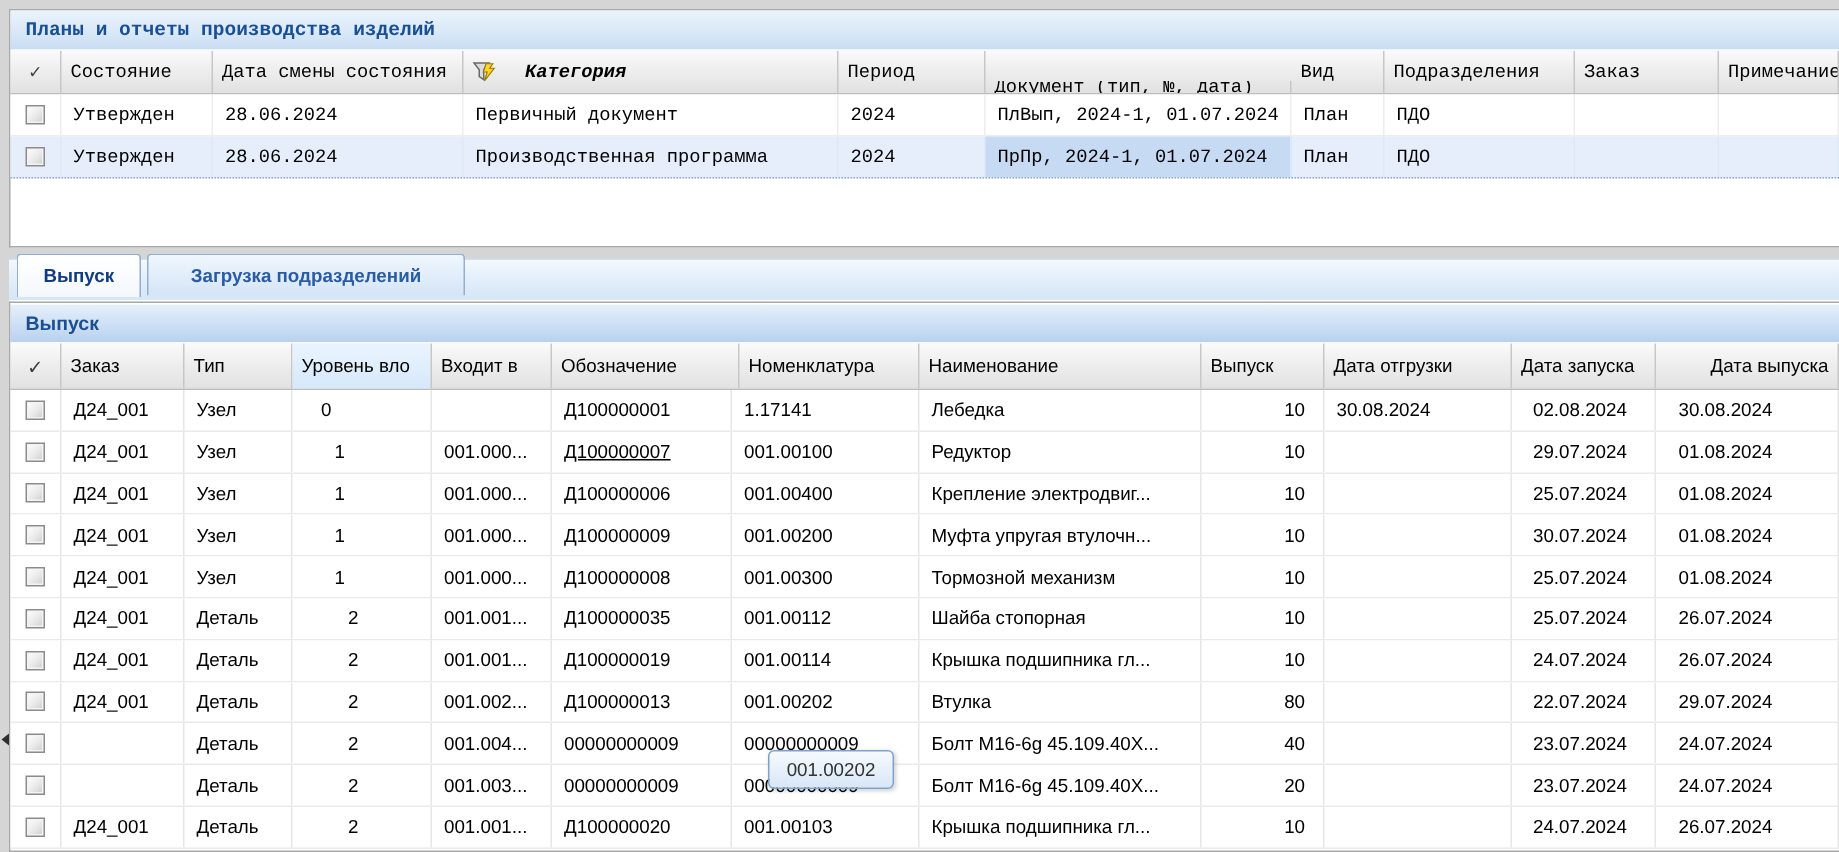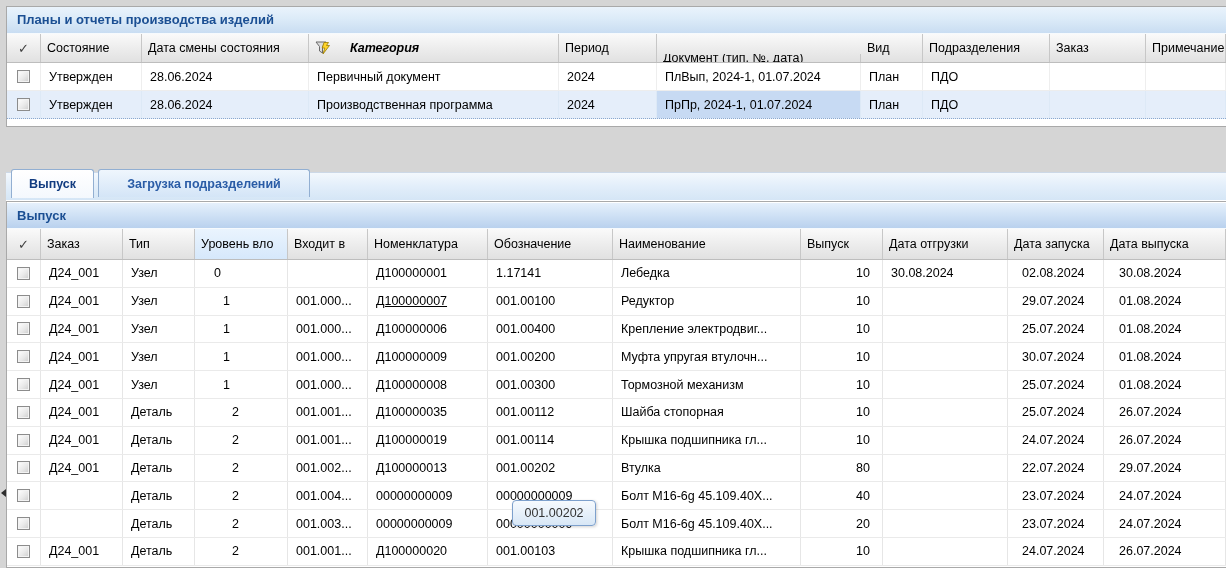--- a/index.html
+++ b/index.html
@@ -6,21 +6,21 @@
   html,body { margin:0; padding:0; }
   body {
     width:1226px; height:568px; overflow:hidden; position:relative;
     background:#d5d5d5; color:#000;
     font-family:"Liberation Sans", sans-serif; font-size:12.5px;
   }
   .panel {
     position:absolute; left:6px; right:0; background:#fff;
     border:1px solid #a9a9a9; border-right:none;
   }
-  #top-panel { top:6px; height:121px; }
+  #top-panel { top:6px; height:159px;font-family:Liberation Mono, monospace; }
   #bottom-panel { top:201px; height:367px; }
 
   .panel-title {
     height:27px; line-height:26px; padding-left:10px;
     font-weight:bold; font-size:13px; color:#1b4f93;
     background:linear-gradient(#eaf3fc 0%, #dcebf8 45%, #c9ddf2 100%);
     border-bottom:1px solid #f6fafd;
   }
   #bottom-panel .panel-title {
     background:linear-gradient(#e6f0fb 0%, #d3e4f6 40%, #b9d1ee 100%);
@@ -199,39 +199,39 @@
         </div>
         <div class="hcell" style="width: 72px; align-items: center;">
           <span>Тип</span>
         </div>
         <div class="hcell hl" style="width: 93px;">
           <span>Уровень вло</span>
         </div>
         <div class="hcell" style="width: 80px;">
           <span>Входит в</span>
         </div>
+        <div class="hcell" style="width: 125px;">
+          <span>Обозначение</span>
+        </div>
         <div class="hcell" style="width: 120px;">
           <span>Номенклатура</span>
         </div>
-        <div class="hcell" style="width: 125px;">
-          <span>Обозначение</span>
-        </div>
         <div class="hcell" style="width: 188px;">
           <span>Наименование</span>
         </div>
         <div class="hcell" style="width: 82px;">
           <span>Выпуск</span>
         </div>
         <div class="hcell" style="width: 125px;">
           <span>Дата отгрузки</span>
         </div>
         <div class="hcell" style="width: 96px;">
           <span>Дата запуска</span>
         </div>
-        <div class="hcell" style="flex: 1 1 auto;">
+        <div class="hcell" style="flex: 1 1 auto; justify-content: flex-end;">
           <span>Дата выпуска</span>
         </div>
       </div>
       <div class="grid-row">
         <div class="cell chk" style="width: 34px;">
           <div class="cb"></div>
         </div>
         <div class="cell" style="width: 82px;">Д24_001</div>
         <div class="cell" style="width: 72px;">Узел</div>
         <div class="cell" style="width: 93px; justify-content: flex-end; padding-right: 66px;">0</div>

